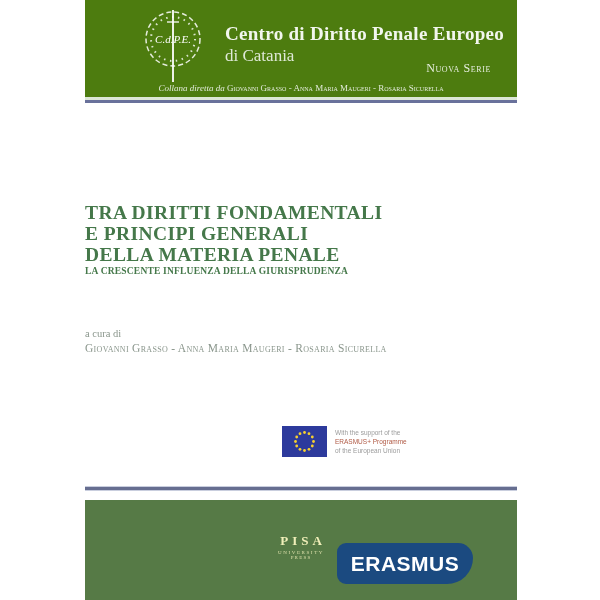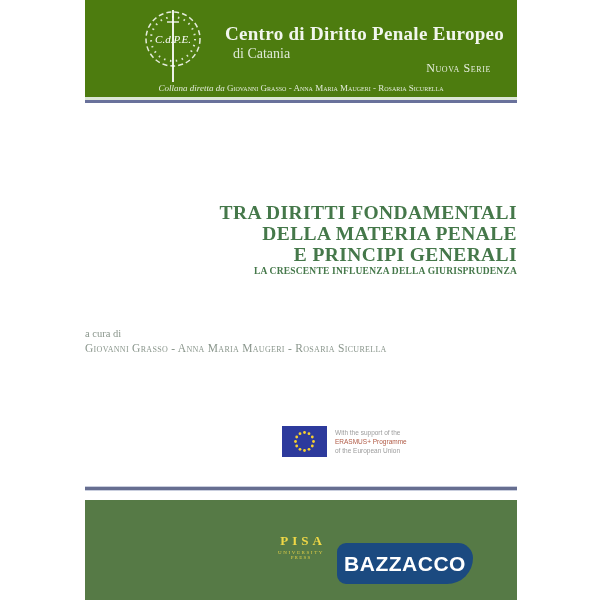--- a/index.html
+++ b/index.html
@@ -5,57 +5,57 @@
   html,body{margin:0;padding:0;}
   body{width:600px;height:600px;position:relative;background:#ffffff;
        font-family:"Liberation Serif", serif;overflow:hidden;}
   .cover{position:absolute;left:85px;top:0;width:432px;height:600px;}
 
   
   .band-top{position:absolute;top:0;left:0;width:100%;height:97px;background:#4d7c0f;}
   .logo{position:absolute;left:56px;top:6px;width:64px;height:84px;}
   .center-name{position:absolute;left:140px;top:23px;font-size:19px;font-weight:bold;
                color:#f2f6ee;letter-spacing:0.3px;white-space:nowrap;}
-  .center-place{position:absolute;left:148px;top:46px;font-size:14px;color:#dfe9d8;}
+  .center-place{position:absolute;left:140px;top:46px;font-size:17px;color:#dfe9d8;}
   .series{position:absolute;right:26px;top:61px;font-size:12px;color:#e6eedf;
           font-variant:small-caps;letter-spacing:0.6px;}
   .collana{position:absolute;bottom:4px;left:0;width:100%;text-align:center;
            font-size:9px;color:#e2ebdb;white-space:nowrap;}
   .collana .prefix{font-style:italic;font-family:Liberation Serif, serif;}
   .collana .names{font-variant:small-caps;}
 
   
   .divider-top{position:absolute;top:97px;left:0;width:100%;}
   .strip-pale{height:3px;background:#dce7d6;}
   .strip-slate{height:3px;background:#69719b;}
   .divider-bottom{position:absolute;top:486px;left:0;width:100%;}
   .strip-pale2{height:1px;background:#c9cede;}
   .strip-slate2{height:3px;background:#666e90;}
 
   
-  .title-block{position:absolute;top:202px;left:0;width:100%;text-align:right;color:#45784a;}
+  .title-block{position:absolute;top:202px;left:0;width:100%;text-align:left;color:#45784a;}
   .title-line{font-size:19.5px;font-weight:bold;line-height:21px;letter-spacing:0.4px;}
   .subtitle-block{}
   .subtitle-line{font-size:9.5px;font-weight:bold;line-height:12px;letter-spacing:0.2px;}
 
   
   .editors{position:absolute;top:328px;left:0;width:100%;color:#8a968c;}
   .editors-prefix{font-size:10.5px;}
   .editors-names{font-size:11.5px;font-variant:small-caps;margin-top:3px;letter-spacing:0.3px;}
 
   
   .eu{position:absolute;top:426px;left:197px;display:flex;align-items:center;}
   .eu-flag{width:45px;height:31px;display:block;}
   .eu-text{margin-left:8px;font-size:6.5px;line-height:9px;color:#9b9b9b;
            font-family:"Liberation Sans", sans-serif;}
   .eu-text .erasmus{color:#b05a45;}
 
   
   .band-bottom{position:absolute;top:500px;left:0;width:100%;height:100px;background:#567a46;}
-  .pisa{position:absolute;top:33px;left:0;width:100%;text-align:center;color:#fde047;}
+  .pisa{position:absolute;top:33px;left:0;width:100%;text-align:center;color:#fef9c3;}
   .pisa-name{font-size:13px;font-weight:bold;letter-spacing:4px;text-indent:4px;opacity:0.92;}
   .pisa-l2{font-size:5px;letter-spacing:1.6px;margin-top:1px;opacity:0.8;}
   .pisa-l3{font-size:5px;letter-spacing:1.2px;opacity:0.8;}
 
   
   .bazzacco{position:absolute;left:337px;top:543px;width:136px;height:41px;
             background:#1b4a80;border-radius:9px 15px 26px 9px;
             display:flex;align-items:center;justify-content:center;
             font-family:"Liberation Sans", sans-serif;font-weight:bold;
             font-size:21px;color:#ffffff;letter-spacing:0.5px;}
@@ -85,22 +85,22 @@
     </div>
   </div>
 
   <div class="divider-top">
     <div class="strip-pale"></div>
     <div class="strip-slate"></div>
   </div>
 
   <div class="title-block">
     <div class="title-line">TRA DIRITTI FONDAMENTALI</div>
+    <div class="title-line">E PRINCIPI GENERALI</div>
     <div class="title-line">DELLA MATERIA PENALE</div>
-    <div class="title-line">E PRINCIPI GENERALI</div>
     <div class="subtitle-block">
       <div class="subtitle-line">LA CRESCENTE INFLUENZA DELLA GIURISPRUDENZA</div>
     </div>
   </div>
 
   <div class="editors">
     <div class="editors-prefix">a cura di</div>
     <div class="editors-names">Giovanni Grasso - Anna Maria Maugeri - Rosaria Sicurella</div>
   </div>
 
@@ -141,14 +141,14 @@
     <div class="pisa">
       <div class="pisa-name">PISA</div>
       <div class="pisa-l2">UNIVERSITY</div>
       <div class="pisa-l3">PRESS</div>
     </div>
   </div>
 
 </div>
 
 <div class="bazzacco">
-  <span>BAZZACCO</span>
+  <span>ERASMUS</span>
 </div>
 
 </body></html>

